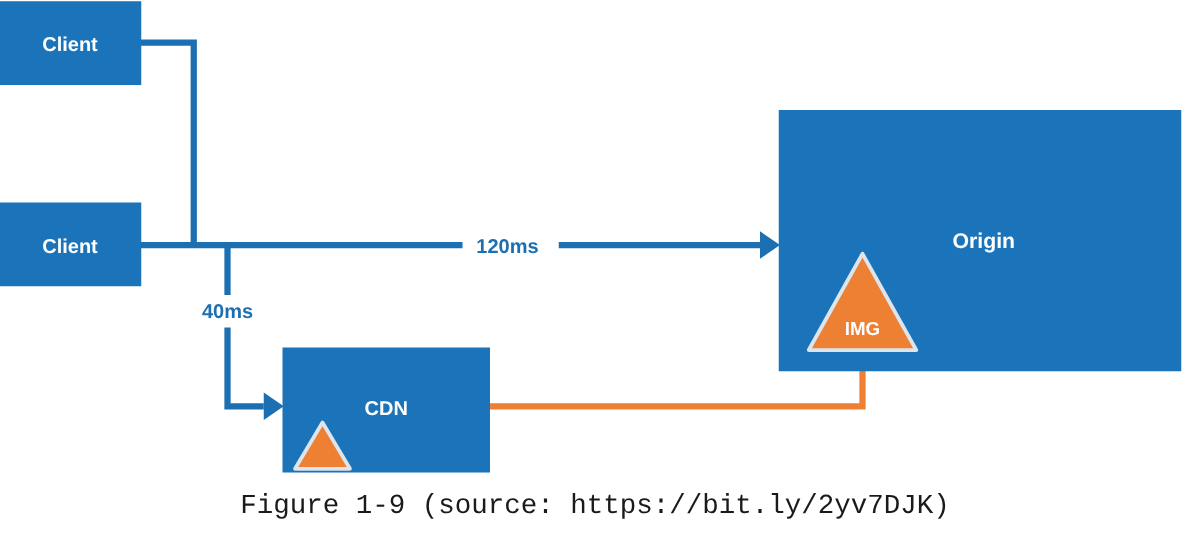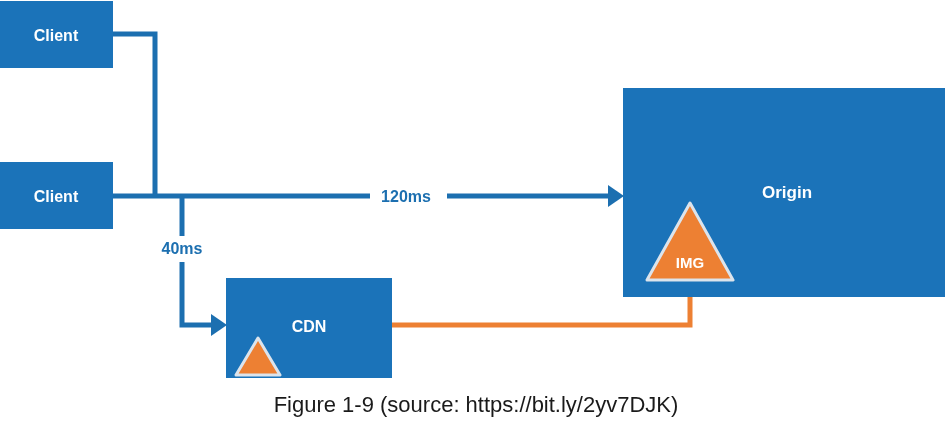--- a/index.html
+++ b/index.html
@@ -40,21 +40,21 @@
     font-weight: bold;
     font-size: 16px;
     fill: #1C6FB0;
   }
   .caption {
     position: absolute;
     left: 0;
     top: 392px;
     width: 952px;
     text-align: center;
-    font-family: Liberation Sans, sans-serif;
+    font-family: Liberation Mono, monospace;
     font-size: 22px;
     color: #1a1a1a;
     white-space: nowrap;
   }
 </style>
 </head>
 <body>
 
 <div id="stage">
 

